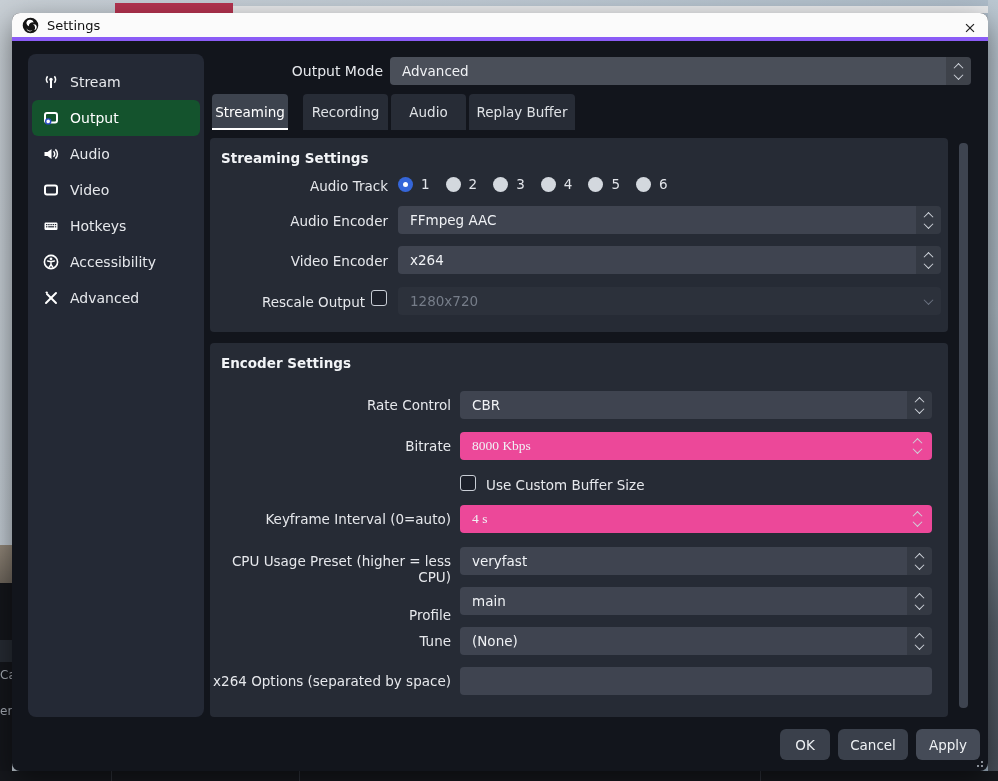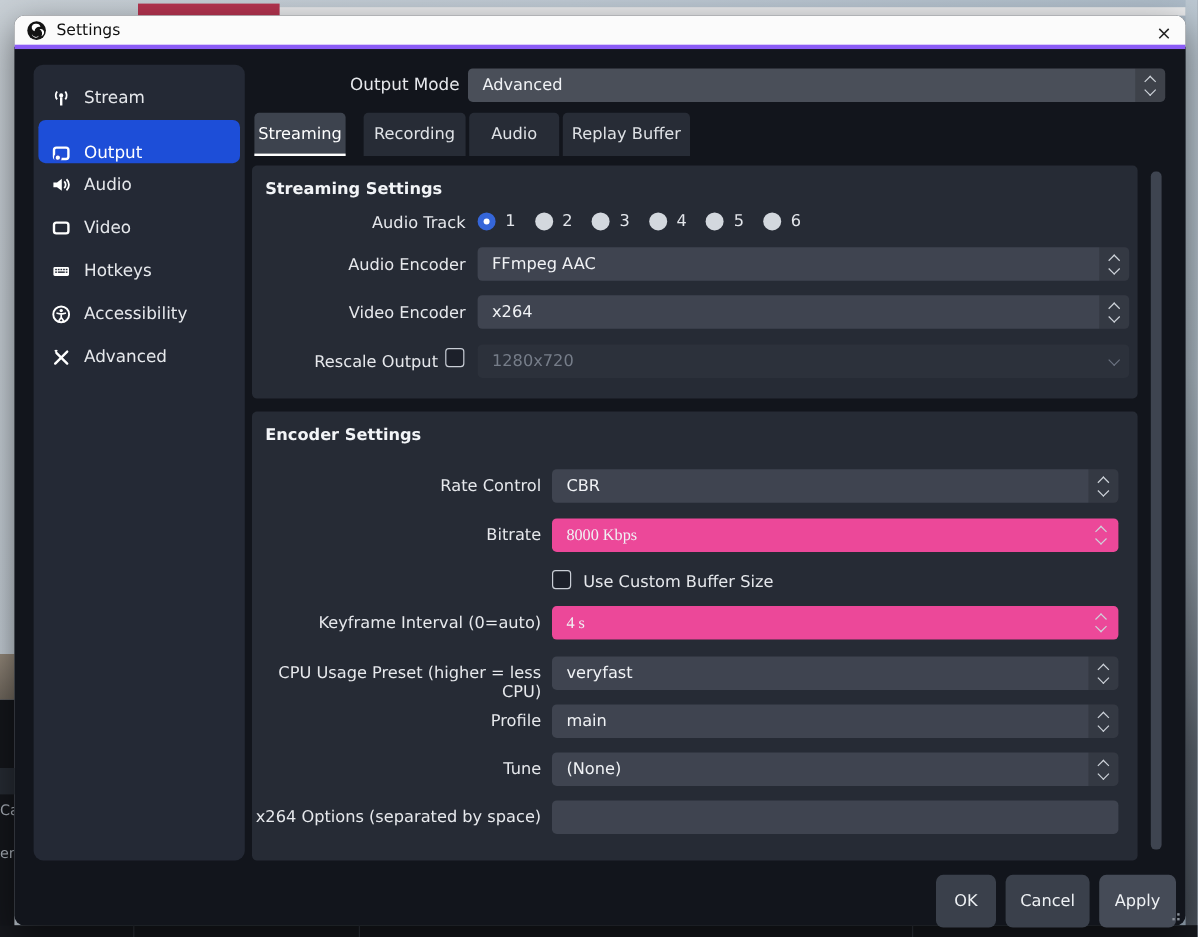--- a/index.html
+++ b/index.html
@@ -27,21 +27,21 @@
   .titlebar { position:absolute; left:0; top:0; width:100%; height:28px; background:#fbfbfb;
     border-radius:8px 8px 0 0; border-bottom:4px solid #8b5cf6; display:flex; align-items:center; padding:0 10px; gap:8px; }
   .titlebar .title { font-size:13px; color:#111; }
   .close-btn { position:absolute; right:10px; top:6px; width:17px; height:17px; display:flex; align-items:center; justify-content:center; cursor:pointer; }
 
   
   .sidebar { position:absolute; left:16px; top:41px; width:176px; height:663px;
     background:#242935; border-radius:8px; padding:10px 4px; }
   .side-item { height:36px; display:flex; align-items:center; gap:11px; padding:0 11px;
     border-radius:6px; color:#e6e8ec; font-size:14px; cursor:pointer; }
-  .side-item.active { background:#1d4ed8; color:#fff;align-items:flex-end; }
+  .side-item.active { background:#14532d; color:#fff; }
   .side-item svg { flex:0 0 auto; }
 
   
   .om-label { position:absolute; left:200px; top:50px; width:171px; text-align:right;
     color:#e6e8ec; font-size:14px; }
   .combo { background:#3f4450; border-radius:4px; display:flex; align-items:center;
     color:#f0f2f5; font-size:13.5px; padding-left:12px; position:absolute; cursor:pointer; }
   .combo .arrows { margin-left:auto; width:25px; align-self:stretch; display:flex;
     flex-direction:column; align-items:center; justify-content:center; gap:3px;
     background:rgba(0,0,0,.16); border-radius:0 4px 4px 0; }
@@ -73,21 +73,21 @@
   .radio.on { background:#3566d9; display:flex; align-items:center; justify-content:center; }
   .radio.on::after { content:""; width:5px; height:5px; border-radius:50%; background:#fff; }
   .radio-num { color:#e2e5ea; font-size:13.5px; margin-right:8px; }
   .checkbox { position:absolute; width:16px; height:16px; border:1.7px solid #c9ced6;
     border-radius:3px; background:#1c202a; cursor:pointer; }
   .cb-label { position:absolute; color:#e6e8ec; font-size:13.5px; }
   .text-input { position:absolute; background:#3f4450; border:none; border-radius:4px;
     color:#f0f2f5; font-size:13.5px; padding:0 12px; font-family:inherit; }
 
   
-  .btn { position:absolute; top:716px; height:44px; background:#3a404b; border:none;
+  .btn { position:absolute; top:716px; height:31px; background:#3a404b; border:none;
     border-radius:6px; color:#eef1f4; font-size:13.5px; font-family:inherit;
     display:flex; align-items:center; justify-content:center; cursor:pointer; }
   .btn.apply { background:#454b57; }
 
   .scrollbar { position:absolute; left:947px; top:130px; width:9px; height:565px;
     background:#3e4450; border-radius:4px; cursor:pointer; }
   .grip { position:absolute; right:5px; bottom:4px; width:10px; height:10px; }
   .grip i { position:absolute; width:2px; height:2px; background:#8a9099; }
 </style>
 </head>
@@ -311,21 +311,21 @@
 
     <div class="row-label" style="left:0; top:210px; width:241px;">CPU Usage Preset (higher = less CPU)</div>
     <div class="combo" style="left:250px; top:204px; width:472px; height:28px;">
       <span>veryfast</span>
       <span class="arrows">
           <i class="chev up"></i>
           <i class="chev dn"></i>
         </span>
     </div>
 
-    <div class="row-label" style="left:0; top:250px; width:241px;">Profile</div>
+    <div class="row-label" style="left:0; top:264px; width:241px;">Profile</div>
     <div class="combo" style="left:250px; top:244px; width:472px; height:28px;">
       <span>main</span>
       <span class="arrows">
           <i class="chev up"></i>
           <i class="chev dn"></i>
         </span>
     </div>
 
     <div class="row-label" style="left:0; top:290px; width:241px;">Tune</div>
     <div class="combo" style="left:250px; top:284px; width:472px; height:28px;">

